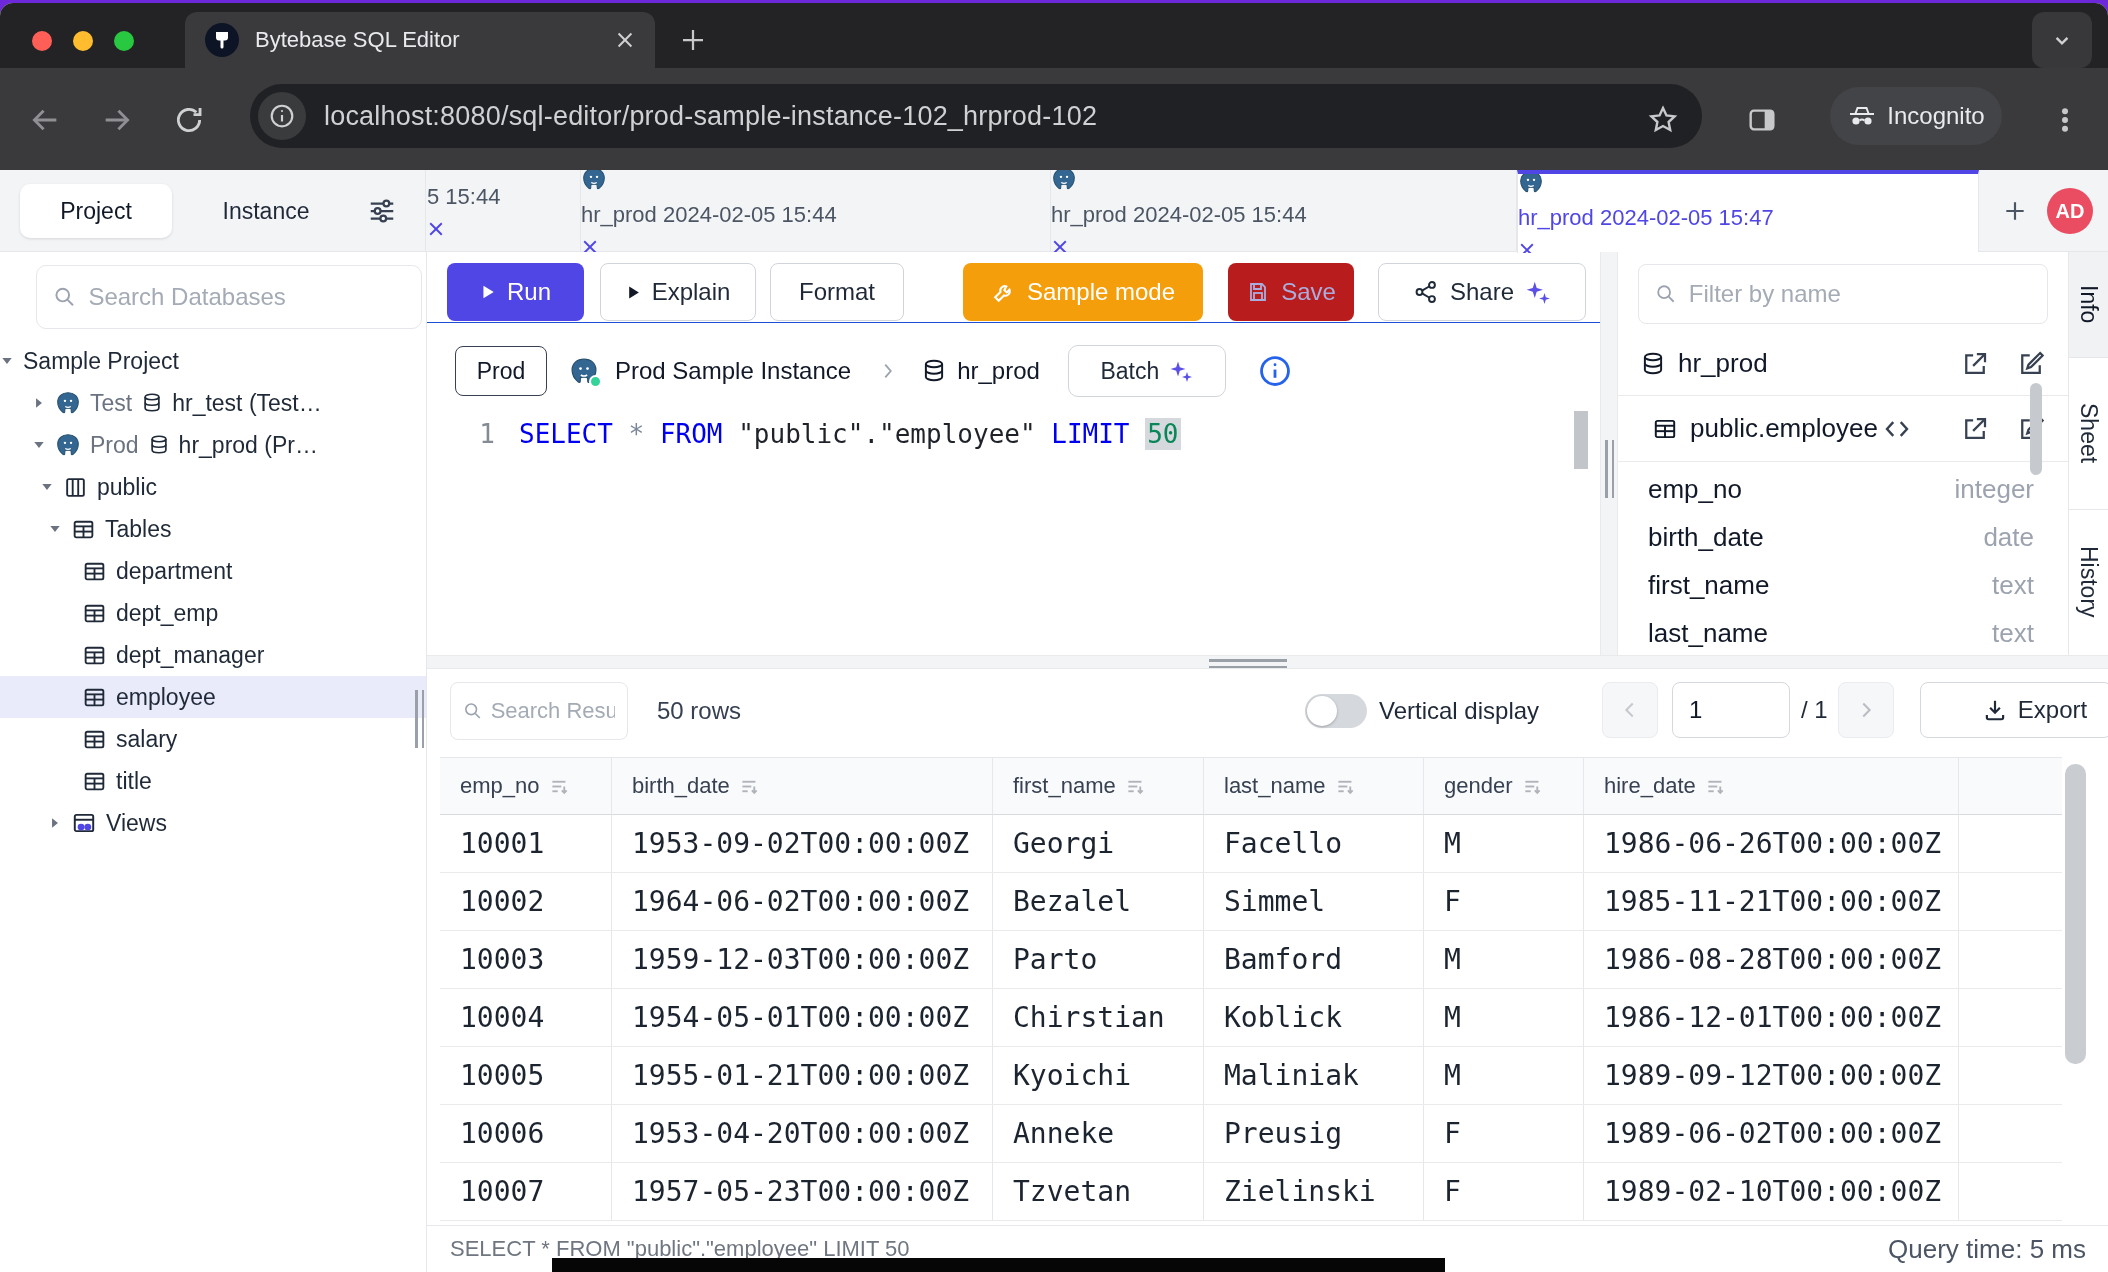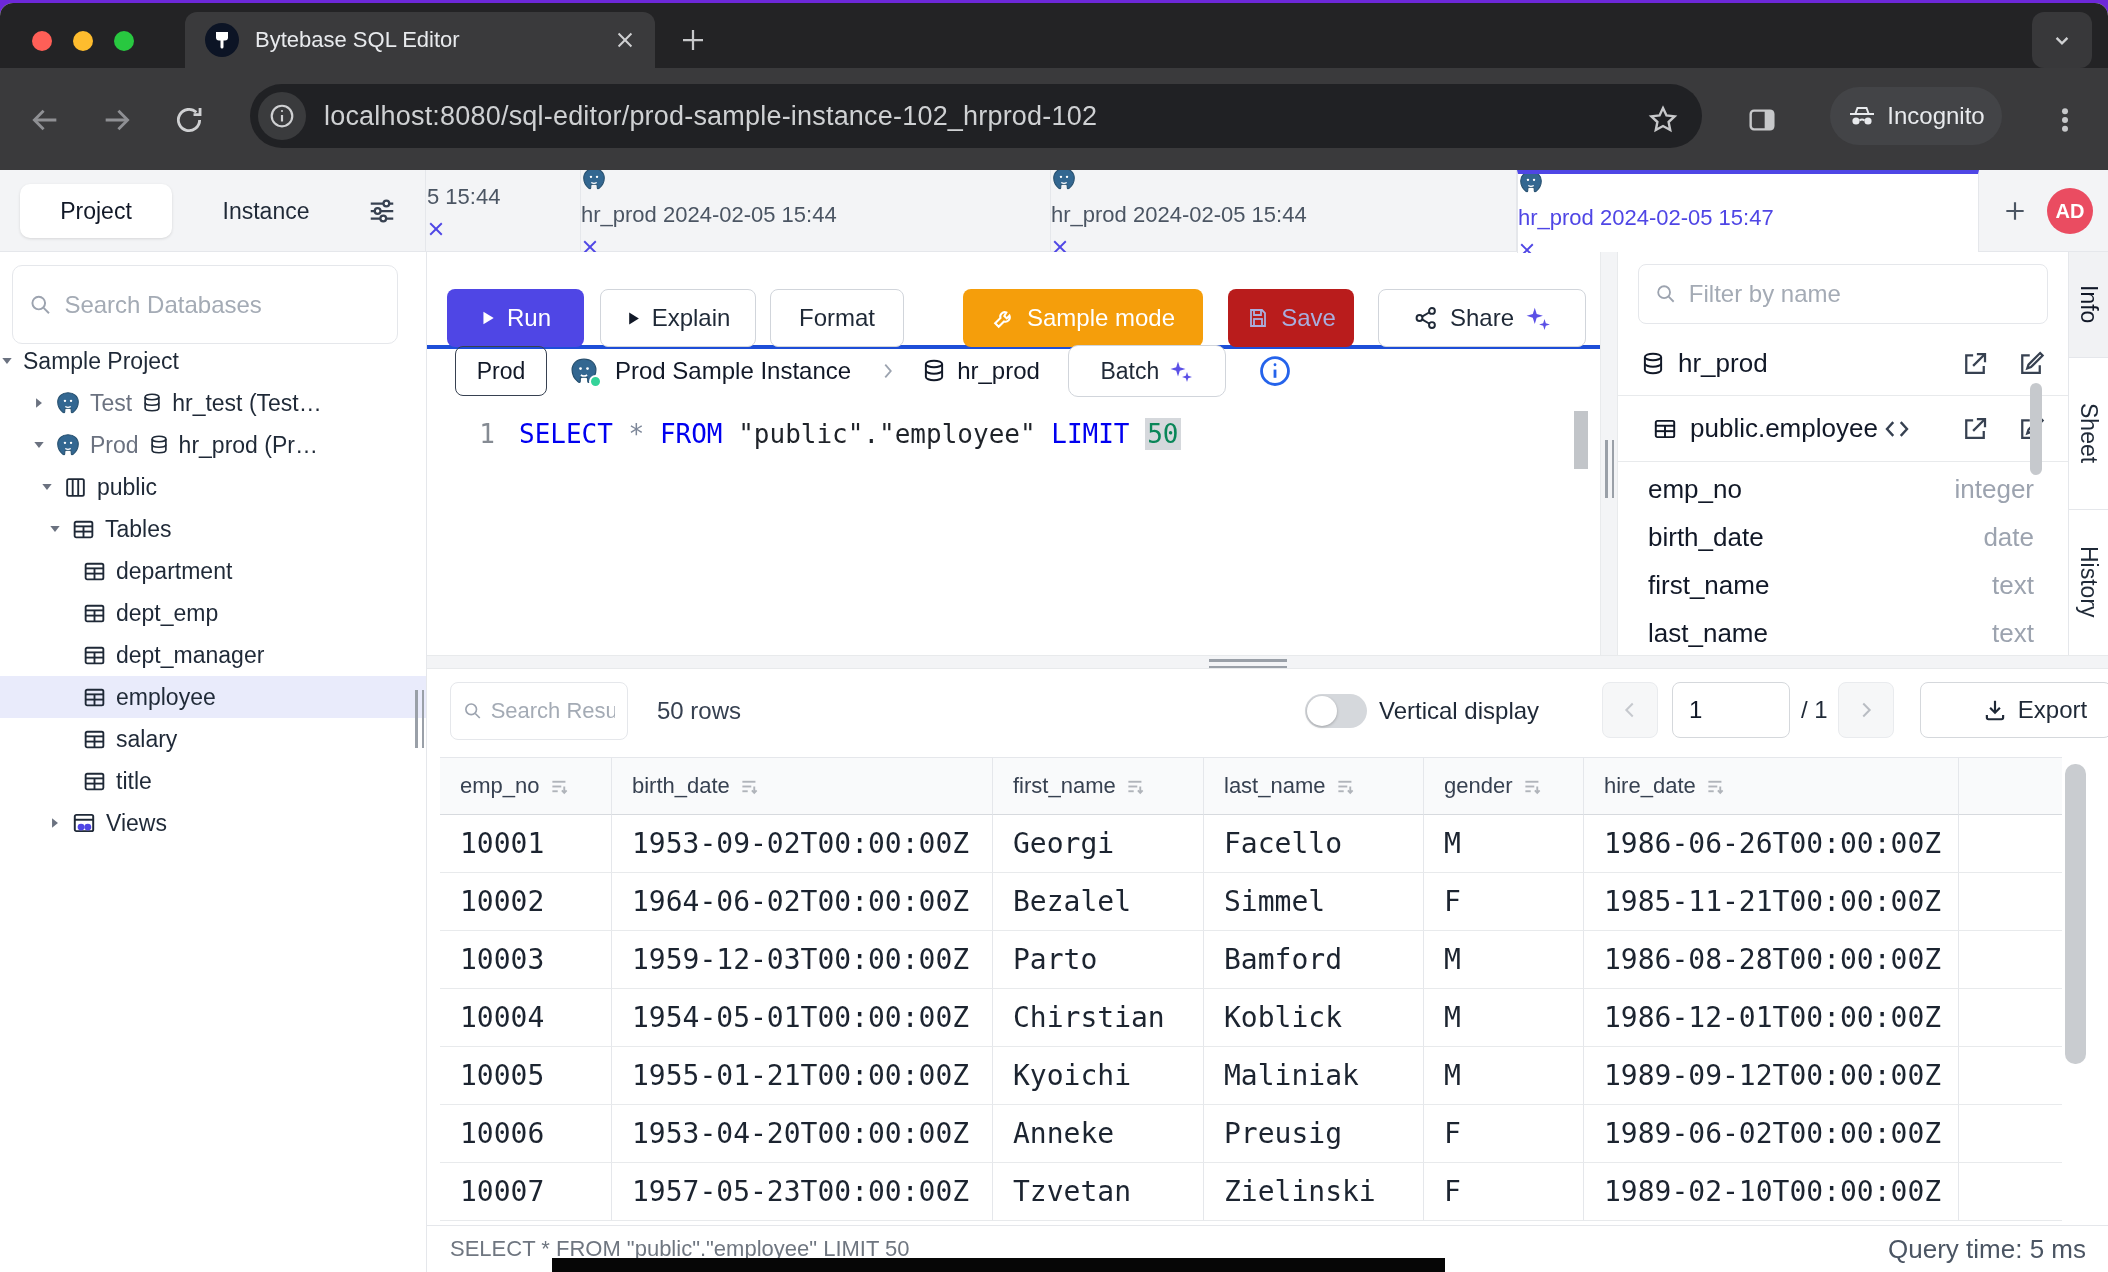--- a/index.html
+++ b/index.html
@@ -31,33 +31,33 @@
   .sliders { position:absolute; right:28px; top:26px; }
   .etabs { position:absolute; left:427px; top:0; right:0; height:82px; display:flex; align-items:stretch; }
   .etab { display:flex; align-items:flex-start; justify-content:center; gap:10px; border-right:1px solid #e5e7eb; font-size:22px; color:#4b5563; overflow:hidden; white-space:nowrap;flex-direction:column; }
   .etab.active { background:#fff; border-top:4px solid #4f46e5; color:#4f46e5; height:83px; border-left:1px solid #e5e7eb; }
   .tabx { color:#4f46e5; display:flex; }
   .plusbtn { width:44px; margin-left:14px; display:flex; align-items:center; justify-content:center; }
   .avatar { width:46px; height:46px; border-radius:50%; background:#ea4c61; color:#fff; font-size:20px; font-weight:700; display:flex; align-items:center; justify-content:center; align-self:center; margin-left:10px; }
 
   
   .searchbox, .filterbox, .rsearch { display:flex; align-items:center; gap:12px; border:1.5px solid #e5e7eb; border-radius:10px; background:#fff; padding:0 16px; }
-  .searchbox { position:absolute; left:12px; top:95px; width:386px; height:79px; }
+  .searchbox { position:absolute; left:36px; top:95px; width:386px; height:64px; }
   .searchbox input, .filterbox input, .rsearch input { border:none; outline:none; font-size:24px; color:#111827; width:100%; font-family:"Liberation Sans",sans-serif; background:transparent; }
   .searchbox input::placeholder, .filterbox input::placeholder, .rsearch input::placeholder { color:#a4abb5; }
   .tree { position:absolute; left:0; top:170px; width:426px; }
   .trow { height:42px; display:flex; align-items:center; gap:9px; font-size:23px; color:#1f2937; white-space:nowrap; overflow:hidden; }
   .trow.sel { background:#e9ebfb; }
   .envname { color:#6b7280; }
   .vline { position:absolute; left:426px; top:82px; bottom:0; width:1px; background:#e5e7eb; }
   .vhandle { position:absolute; left:415px; top:520px; width:11px; height:58px; display:flex; gap:4px; }
   .vhandle i, .vsplit-h i { width:2.5px; height:100%; background:#9aa0a8; display:block; }
 
   
-  .toolbar { position:absolute; left:427px; top:83px; width:1173px; height:70px; background:#fff; border-bottom:4px solid #1d4ed8;margin-top:26px; }
+  .toolbar { position:absolute; left:427px; top:83px; width:1173px; height:70px; background:#fff; border-bottom:1px solid #1d4ed8; }
   .btn { position:absolute; top:10px; height:58px; border-radius:8px; display:flex; align-items:center; justify-content:center; gap:11px; font-size:24px; }
   .btn.ghost { background:#fff; border:1px solid #d1d5db; color:#1f2937; }
   .crumbs { position:absolute; left:427px; top:169px; width:1173px; height:64px; display:flex; align-items:center; }
   .envbadge { width:92px; height:50px; border:1.5px solid #374151; border-radius:8px; display:flex; align-items:center; justify-content:center; font-size:23px; color:#111827; margin-left:28px; }
   .crumbtxt { font-size:24px; color:#111827; }
   .batchbtn { width:158px; height:52px; border:1px solid #d1d5db; border-radius:10px; display:flex; align-items:center; justify-content:center; gap:10px; font-size:23px; color:#1f2937; background:#fff; }
   .pgwrap { position:relative; display:flex; }
   .gdot { position:absolute; right:-3px; bottom:-2px; width:13px; height:13px; border-radius:50%; background:#34d399; border:2px solid #fff; }
 
   .editor { position:absolute; left:427px; top:233px; width:1173px; height:252px; background:#fff; }

